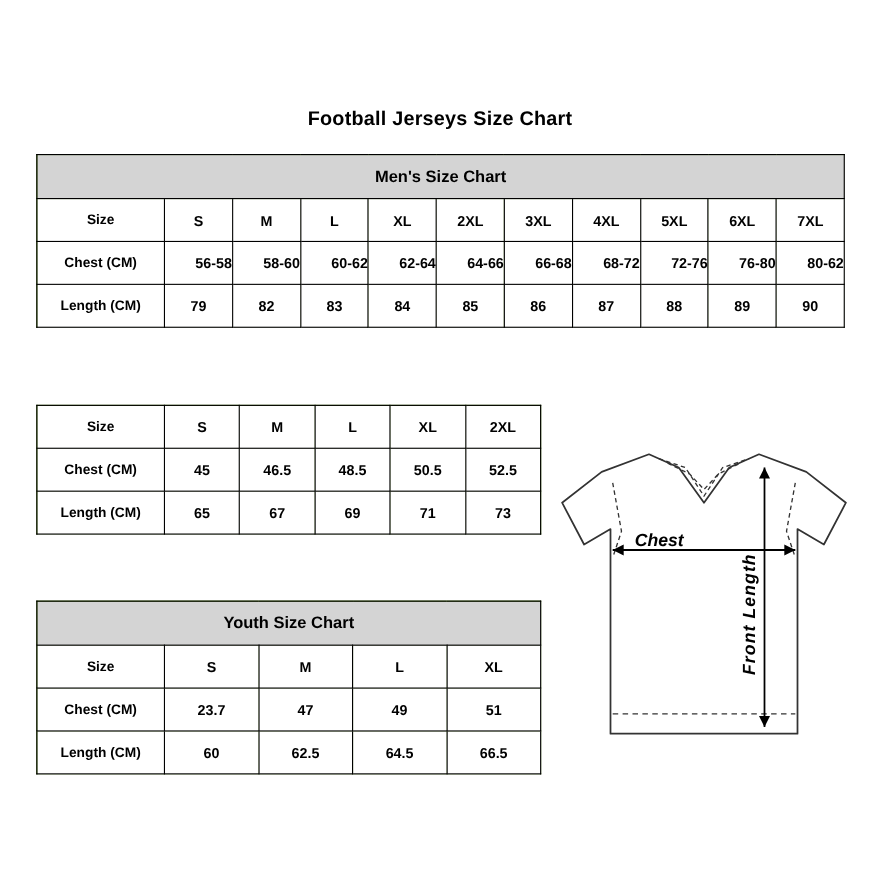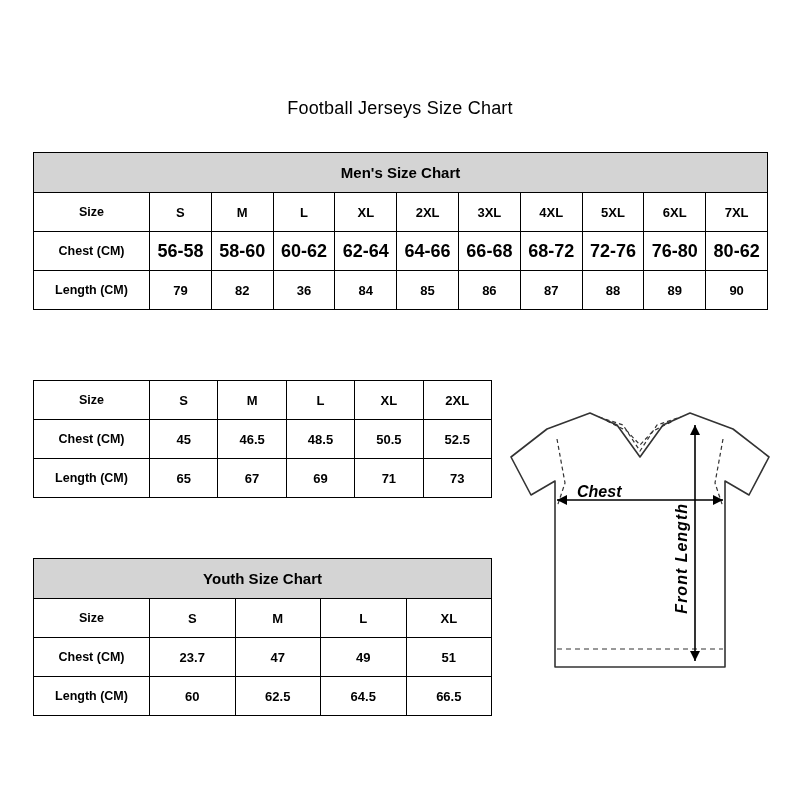--- a/index.html
+++ b/index.html
@@ -15,30 +15,29 @@
     position: relative;
     overflow: hidden;
   }
   #page-title {
     position: absolute;
     top: 98px;
     left: 0;
     width: 800px;
     text-align: center;
     font-size: 18px;
-    font-weight: normal;
+    font-weight: bold;
     letter-spacing: 0.2px;
   }
 
   table.size-table {
     border-collapse: collapse;
     table-layout: fixed;
     position: absolute;
     background: #4d7c0f;
-    margin-top: 12px;
   }
   table.size-table td,
   table.size-table th {
     border: 1px solid #000000;
     text-align: center;
     vertical-align: middle;
     font-size: 13px;
     font-weight: bold;
     padding: 0;
     height: 39px;
@@ -48,21 +47,22 @@
   table.size-table tr.caption-row td {
     background: #d4d4d4;
     font-size: 15px;
     font-weight: bold;
     height: 40px;
   }
   table.size-table td.row-label {
     font-size: 12.5px;
   }
   table.size-table td.small-val {
-    font-size: 18px;
+    font-size: 13px;
+    text-align: right;
   }
 
   
   #mens-table {
     top: 140px;
     left: 33px;
     width: 734px;
   }
   #mens-table col.label-col { width: 116px; }
   #mens-table col.data-col { width: 61.8px; }
@@ -163,21 +163,21 @@
       <td class="small-val">66-68</td>
       <td class="small-val">68-72</td>
       <td class="small-val">72-76</td>
       <td class="small-val">76-80</td>
       <td class="small-val">80-62</td>
     </tr>
     <tr>
       <td class="row-label">Length (CM)</td>
       <td>79</td>
       <td>82</td>
-      <td>36</td>
+      <td>83</td>
       <td>84</td>
       <td>85</td>
       <td>86</td>
       <td>87</td>
       <td>88</td>
       <td>89</td>
       <td>90</td>
     </tr>
   </tbody>
 </table>

